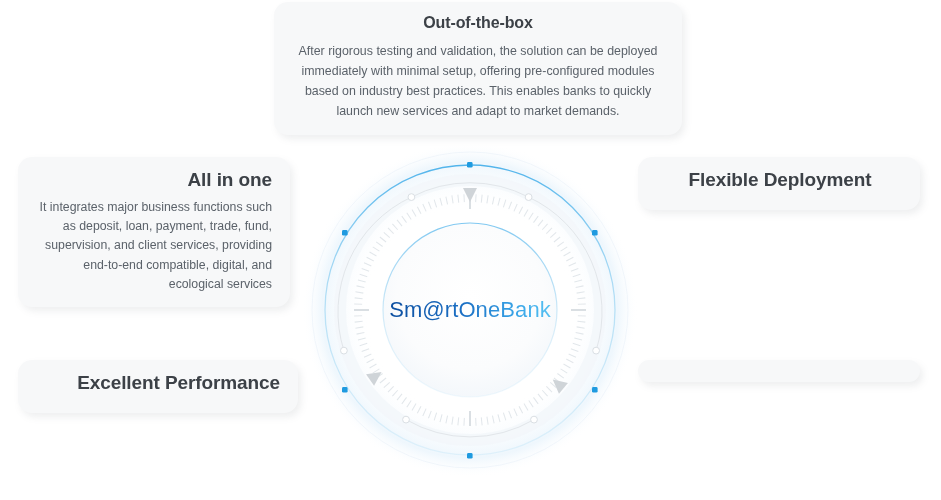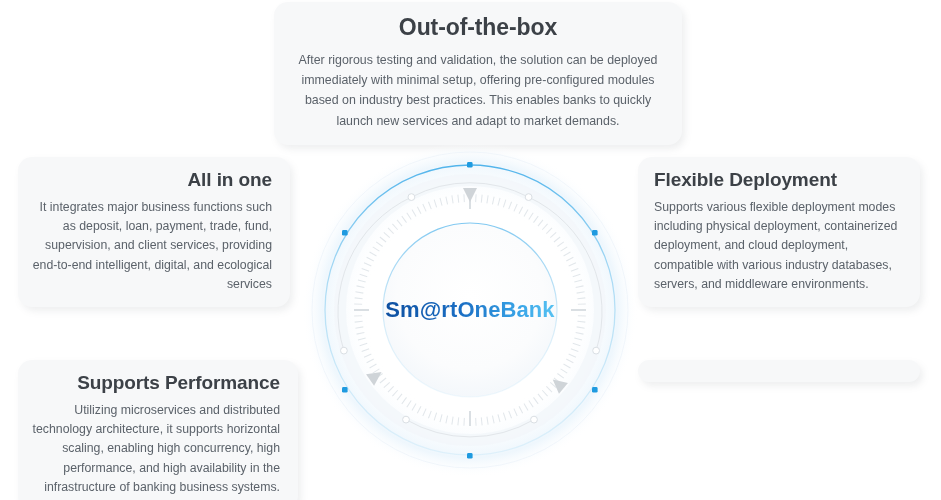--- a/index.html
+++ b/index.html
@@ -35,30 +35,30 @@
     margin-bottom: 5px;
     letter-spacing: -0.1px;
   }
   .card-body {
     font-size: 12.3px;
     color: #5b626a;
     line-height: 1.58;
   }
 
   .align-right { text-align: right; }
-  .align-left  { text-align: left;  }
+  .align-left  { text-align: center;  }
   .align-center{ text-align: center;}
 
   
   #card-out-of-the-box {
     left: 274px; top: 2px;
     width: 408px;
     padding: 10px 22px 14px 22px;
   }
-  #card-out-of-the-box .card-title { font-size: 23px; margin-bottom: 7px; }
+  #card-out-of-the-box .card-title { font-size: 16px; margin-bottom: 7px; }
   #card-out-of-the-box .card-body  { font-size: 12.4px; line-height: 1.63; }
 
   
   #card-all-in-one {
     left: 18px; top: 157px;
     width: 272px;
     padding: 10px 18px 12px 14px;
   }
   
   #card-excellent-performance {
@@ -88,52 +88,50 @@
   #center-graphic svg { display: block; width: 340px; height: 340px; }
 
   #brand-text {
     position: absolute;
     left: 0; top: 0; width: 340px; height: 340px;
     display: flex; align-items: center; justify-content: center;
     pointer-events: none;
   }
   #brand-text span {
     font-size: 22px;
-    font-weight: bold;
+    font-weight: normal;
     letter-spacing: 0.1px;
     background: linear-gradient(90deg, #0d4fa0 0%, #1b6fc4 45%, #3aa6e8 80%, #57c2f2 100%);
     -webkit-background-clip: text;
     background-clip: text;
     color: transparent;
     -webkit-text-fill-color: transparent;
   }
 </style>
 </head>
 <body>
 
 <div id="stage">
 
   <div class="card align-center" id="card-out-of-the-box">
     <div class="card-title">Out-of-the-box</div>
     <div class="card-body">After rigorous testing and validation, the solution can be deployed immediately with minimal setup, offering pre-configured modules based on industry best practices. This enables banks to quickly launch new services and adapt to market demands.</div>
   </div>
 
   <div class="card align-right" id="card-all-in-one">
     <div class="card-title">All in one</div>
-    <div class="card-body">It integrates major business functions such as deposit, loan, payment, trade, fund, supervision, and client services, providing end-to-end intelligent, digital, and ecological services</div>
+    <div class="card-body">It integrates major business functions such as deposit, loan, payment, trade, fund, supervision, and client services, providing end-to-end compatible, digital, and ecological services</div>
   </div>
 
   <div class="card align-right" id="card-excellent-performance">
-    <div class="card-title">Supports Performance</div>
-    <div class="card-body">Utilizing microservices and distributed technology architecture, it supports horizontal scaling, enabling high concurrency, high performance, and high availability in the infrastructure of banking business systems.</div>
+    <div class="card-title">Excellent Performance</div>
   </div>
 
   <div class="card align-left" id="card-flexible-deployment">
     <div class="card-title">Flexible Deployment</div>
-    <div class="card-body">Supports various flexible deployment modes including physical deployment, containerized deployment, and cloud deployment, compatible with various industry databases, servers, and middleware environments.</div>
   </div>
 
   <div class="card align-left" id="card-modular-combination">
   </div>
 
   <div id="center-graphic">
     <svg viewBox="0 0 340 340" xmlns="http://www.w3.org/2000/svg">
       <defs>
         <radialGradient id="haloGrad" cx="50%" cy="50%" r="50%">
           <stop offset="60%" stop-color="#ffffff" stop-opacity="0"></stop>

